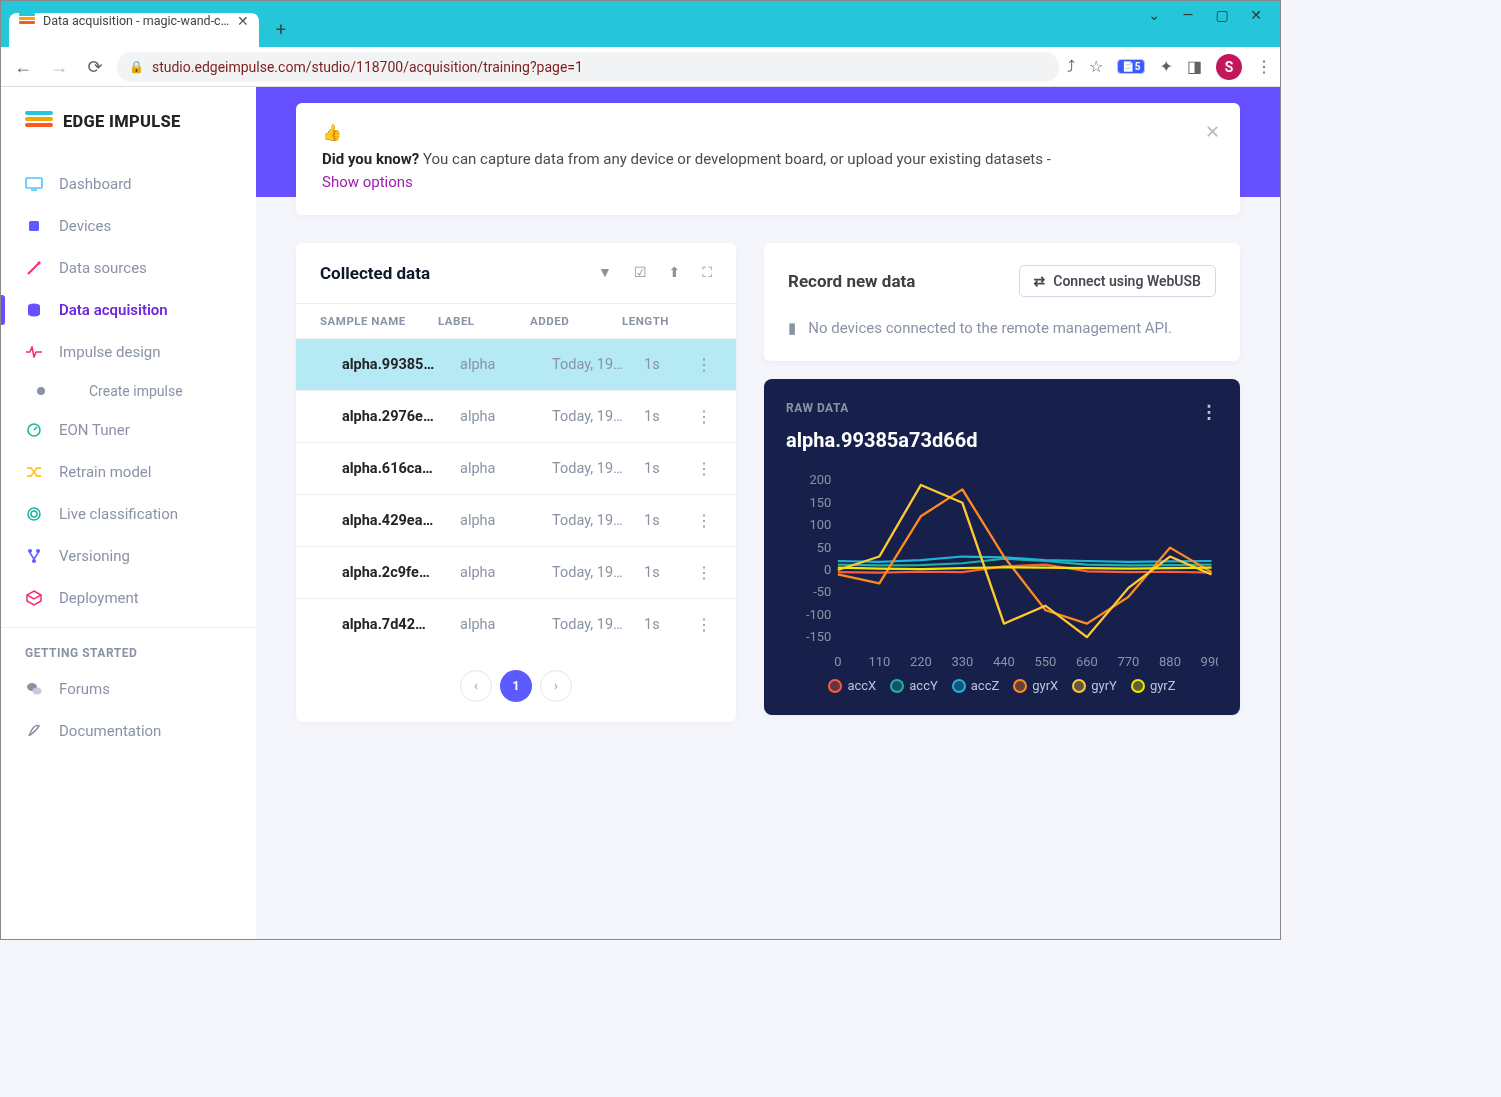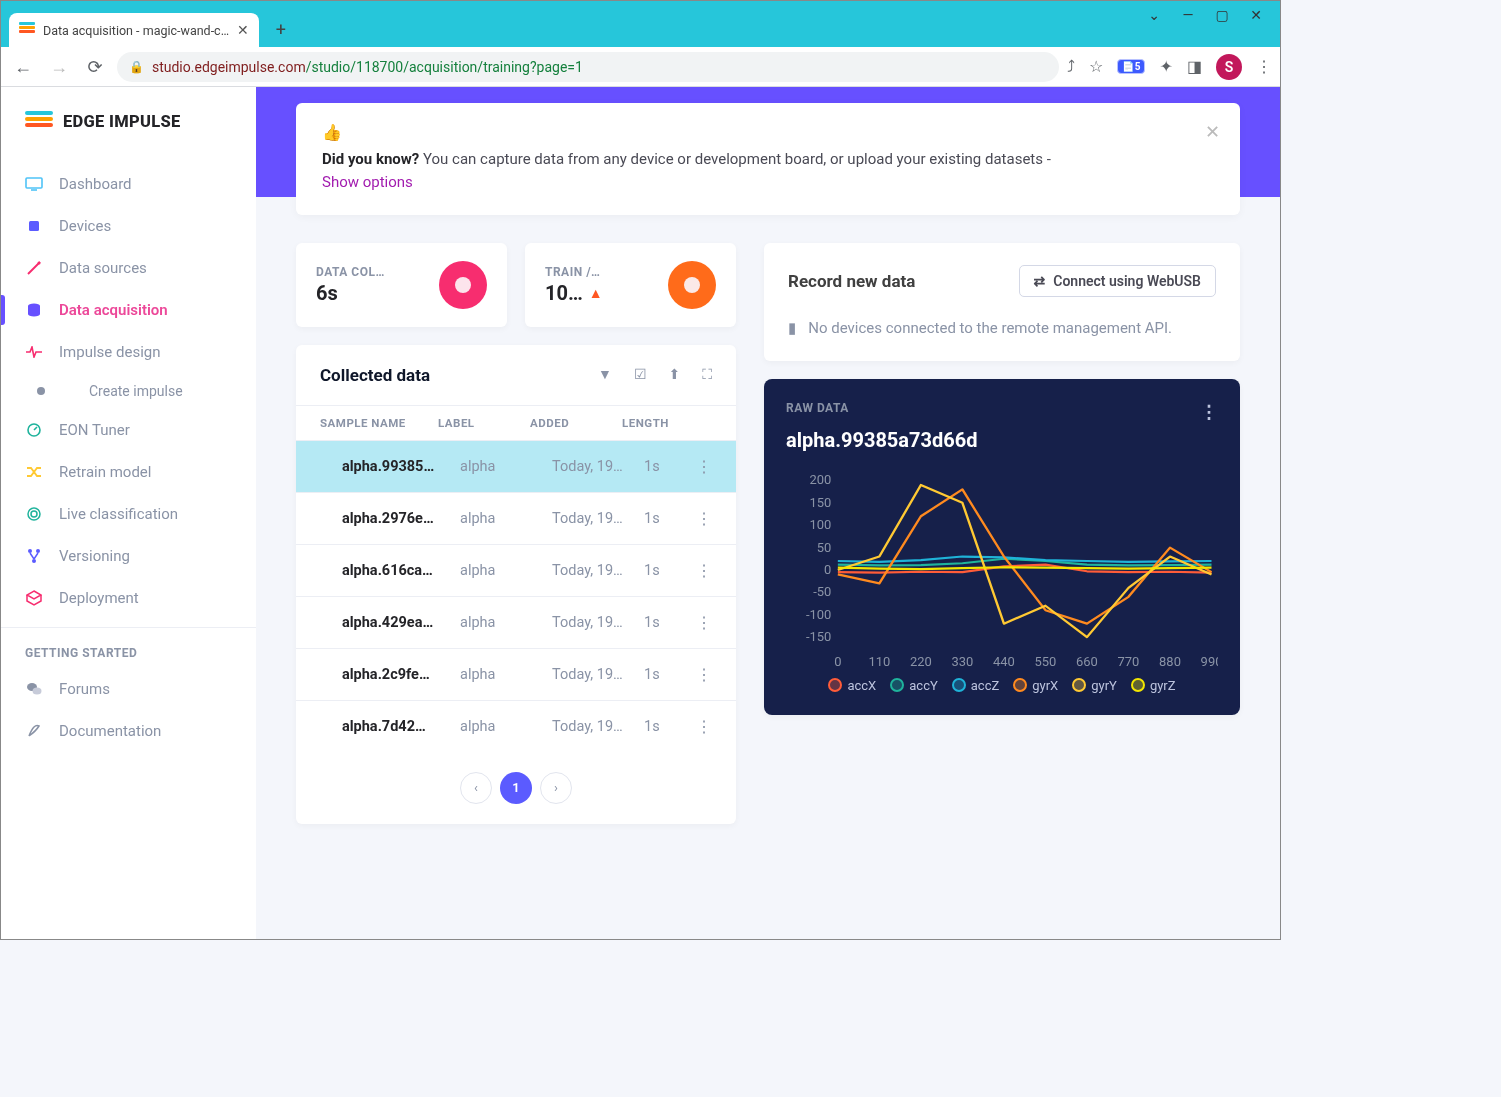--- a/index.html
+++ b/index.html
@@ -1,52 +1,52 @@
 <!DOCTYPE html>
 <html><head>
 <meta charset="utf-8">
 <style>
 * { margin: 0; padding: 0; box-sizing: border-box; }
 body { font-family: -apple-system, BlinkMacSystemFont, "Segoe UI", Roboto, sans-serif; background: #f4f6fb; overflow: hidden; }
 
 
 .browser-window { width: 1281px; height: 940px; background: #fff; display: flex; flex-direction: column; border: 1px solid #888; }
 .titlebar { height: 46px; background: #26c6da; display: flex; align-items: flex-end; }
-.tab { background: #fff; height: 34px; margin-left: 8px; display: flex; align-items: center; padding: 0 10px; border-radius: 8px 8px 0 0; min-width: 240px; gap: 8px; font-size: 12.5px; color: #444; }
+.tab { background: #fff; height: 34px; margin-left: 8px; display: flex; padding: 0 10px; border-radius: 8px 8px 0 0; min-width: 240px; gap: 8px; font-size: 12.5px; color: #444; }
 .tab-favicon { width: 16px; height: 16px; display: flex; flex-direction: column; gap: 1px; }
 .tab-favicon span { height: 3px; border-radius: 1px; }
 .tab-close { margin-left: auto; font-size: 14px; color: #555; cursor: pointer; }
 .new-tab { width: 28px; height: 28px; margin: 0 0 4px 8px; display: flex; align-items: center; justify-content: center; color: #444; font-size: 18px; cursor: pointer; }
 .win-controls { margin-left: auto; display: flex; gap: 18px; padding: 6px 16px 0 0; align-self: flex-start; color: #333; font-size: 14px; }
 .win-btn { width: 16px; text-align: center; cursor: pointer; }
 
 .addrbar { height: 40px; background: #fff; display: flex; align-items: center; padding: 0 8px; gap: 8px; border-bottom: 1px solid #dadce0; }
 .nav-btn { width: 28px; height: 28px; display: flex; align-items: center; justify-content: center; color: #5f6368; cursor: pointer; font-size: 18px; }
 .nav-btn.disabled { color: #bbb; }
 .url-box { flex: 1; height: 30px; background: #f1f3f4; border-radius: 15px; display: flex; align-items: center; padding: 0 12px; gap: 8px; font-size: 14px; color: #202124; }
 .url-box .lock { font-size: 12px; color: #5f6368; }
 .url-text { flex: 1; white-space: nowrap; overflow: hidden; }
 .url-text .domain { color: #7f1d1d; }
-.url-text .path { color: #15803d; }
+.url-text .path { color: #7f1d1d; }
 .addr-icons { display: flex; gap: 14px; align-items: center; color: #5f6368; }
 .addr-icon { cursor: pointer; font-size: 16px; }
 .ext-badge { background: #3d5afe; color: #fff; border-radius: 4px; padding: 1px 4px; font-size: 10px; font-weight: 700; border: 1px solid #b8c2ff; }
 .avatar-btn { width: 26px; height: 26px; border-radius: 50%; background: #c2185b; color: #fff; display: flex; align-items: center; justify-content: center; font-size: 14px; font-weight: 600; cursor: pointer; }
 
 
 .app { flex: 1; display: flex; overflow: hidden; }
 .sidebar { width: 255px; background: #fff; overflow-y: auto; padding: 24px 0 12px; }
 .sidebar::-webkit-scrollbar { width: 10px; }
 .sidebar::-webkit-scrollbar-thumb { background: #c7c7c7; }
 .logo { padding: 0 24px 32px; display: flex; align-items: center; gap: 10px; }
 .logo-mark { width: 28px; height: 20px; display: flex; flex-direction: column; gap: 2px; }
 .logo-mark span { height: 4px; border-radius: 2px; }
 .logo-text { font-weight: 800; font-size: 16.5px; letter-spacing: .3px; color: #242428; }
 .nav-item { display: flex; align-items: center; gap: 16px; padding: 12px 24px; color: #8a93a6; font-size: 15px; cursor: pointer; position: relative; }
-.nav-item.active { color: #ec4899; font-weight: 600; }
+.nav-item.active { color: #6d28d9; font-weight: 600; }
 .nav-item.active::before { content: ''; position: absolute; left: 0; top: 6px; bottom: 6px; width: 4px; background: #6750ff; border-radius: 0 3px 3px 0; }
 .nav-icon { width: 18px; height: 18px; display: flex; align-items: center; justify-content: center; flex-shrink: 0; }
 .nav-sub { display: flex; align-items: center; gap: 16px; padding: 10px 24px 10px 60px; font-size: 14px; color: #8a93a6; cursor: pointer; }
 .nav-sub .bullet { width: 8px; height: 8px; background: #8a93a6; border-radius: 50%; margin-left: -24px; margin-right: 28px; }
 .section-hdr { padding: 18px 24px 8px; font-size: 12px; font-weight: 700; letter-spacing: .5px; color: #8a93a6; border-top: 1px solid #eceef4; margin-top: 8px; }
 
 .main { flex: 1; overflow-y: auto; background: #f4f6fb; position: relative; }
 .main::-webkit-scrollbar { width: 12px; }
 .main::-webkit-scrollbar-thumb { background: #c7c7c7; }
 .hero-bg { background: #6750ff; height: 110px; position: absolute; top: 0; left: 0; right: 0; }
@@ -102,21 +102,21 @@
 .raw-panel { background: #16204a; border-radius: 8px; padding: 22px; color: #bcc3dd; box-shadow: 0 2px 6px rgba(0,0,0,.04); }
 .raw-hdr { display: flex; justify-content: space-between; }
 .raw-label { font-size: 12px; font-weight: 700; letter-spacing: .5px; color: #8a93a6; }
 .raw-menu { font-size: 18px; font-weight: 700; cursor: pointer; }
 .raw-title { font-size: 20px; font-weight: 700; color: #fff; margin: 6px 0 18px; }
 .chart-box { position: relative; height: 200px; }
 .chart-svg { width: 100%; height: 100%; }
 .y-tick { font-size: 12px; fill: #8a93a6; text-anchor: end; }
 .x-tick { font-size: 12px; fill: #8a93a6; text-anchor: middle; }
 .legend { display: flex; flex-wrap: wrap; justify-content: center; gap: 14px; margin-top: 8px; font-size: 13px; }
-.legend-item { display: flex; gap: 5px; }
+.legend-item { display: flex; align-items: center; gap: 5px; }
 .legend-swatch { width: 14px; height: 14px; border-radius: 50%; border: 2px solid; }
 
 svg { display: block; }
 </style>
 </head>
 <body>
 
 <div class="browser-window">
   <div class="titlebar">
     <div class="tab">
@@ -291,39 +291,20 @@
           <span class="close">✕</span>
           <div class="info-text">
             <b>Did you know?</b>
             <span>You can capture data from any device or development board, or upload your existing datasets - </span><br>
             <a>Show options</a>
           </div>
         </div>
 
         <div class="cols">
           <div class="left-col">
-            <div class="stat-row">
-              <div class="stat-card">
-                <div class="stat-info">
-                  <div class="stat-label">DATA COL…</div>
-                  <div class="stat-value">6s</div>
-                </div>
-                <div class="donut pink"></div>
-              </div>
-              <div class="stat-card">
-                <div class="stat-info">
-                  <div class="stat-label">TRAIN /…</div>
-                  <div class="stat-value">
-                      <span>10…</span>
-                      <span class="warn">▲</span>
-                    </div>
-                </div>
-                <div class="donut orange"></div>
-              </div>
-            </div>
 
             <div class="panel">
               <div class="panel-hdr">
                 <div class="panel-title">Collected data</div>
                 <div class="panel-actions">
                   <span>▼</span>
                   <span>☑</span>
                   <span>⬆</span>
                   <span>⛶</span>
                 </div>

